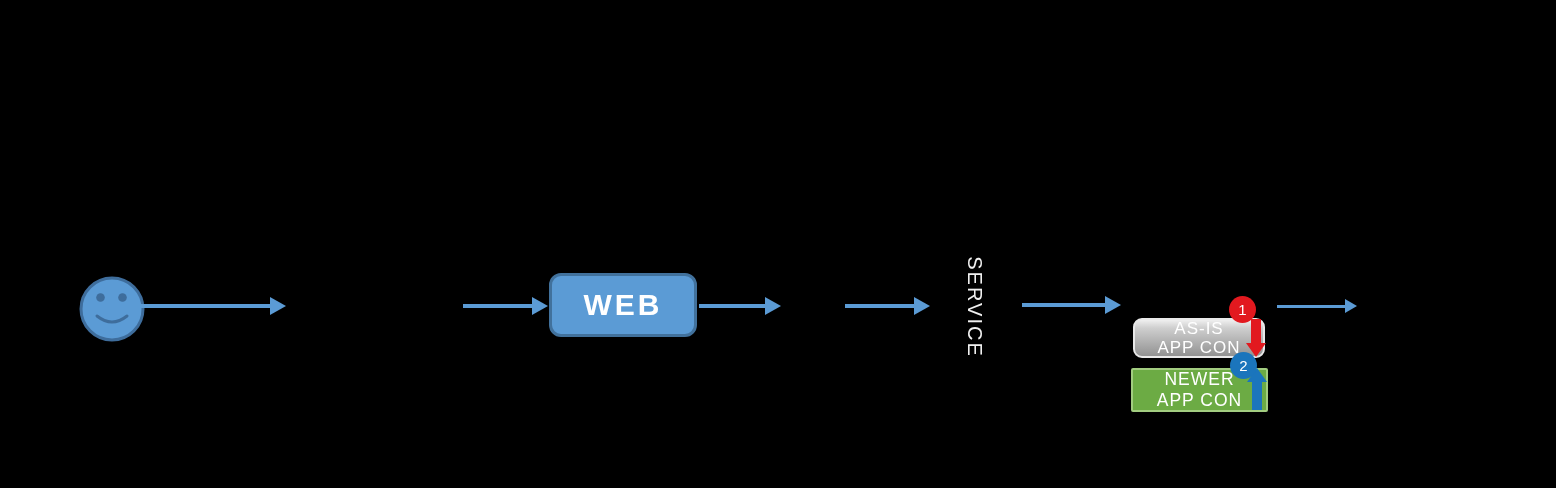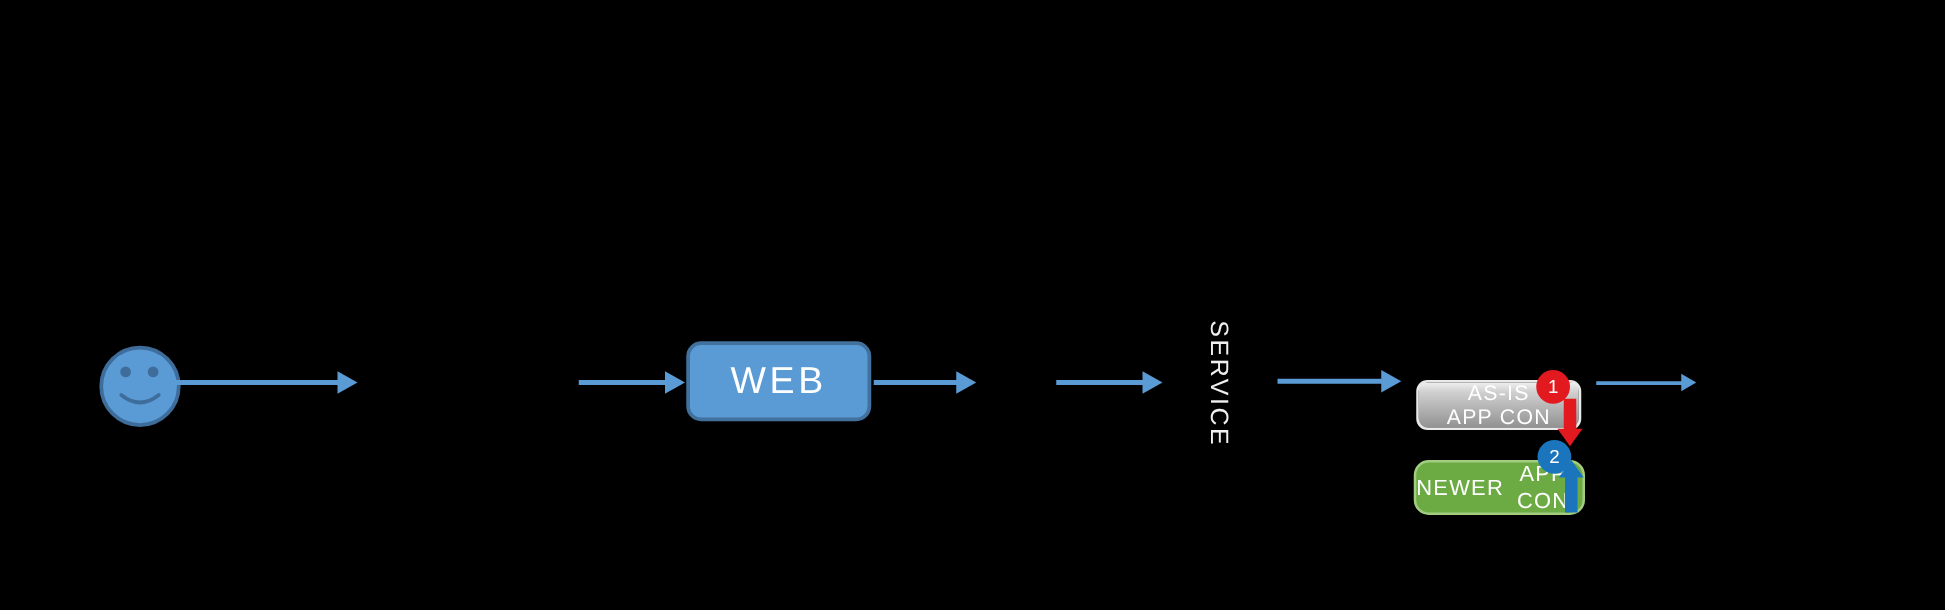--- a/index.html
+++ b/index.html
@@ -30,22 +30,22 @@
     display:flex;flex-direction:column;align-items:center;justify-content:center;
     color:var(--text-white,#fff);
     font-size:17px;line-height:19px;letter-spacing:1px;
     box-sizing:border-box;text-align:center;
   }
   
   .node-green{
     position:absolute;
     background:var(--green,#6cab44);
     border:2px solid var(--green-border,#a2cd80);
-    border-radius:12px;
-    display:flex;flex-direction:row;align-items:center;justify-content:center;
+    border-radius:2px;
+    display:flex;flex-direction:column;align-items:center;justify-content:center;
     color:var(--text-white,#fff);
     font-size:17.5px;line-height:21px;letter-spacing:1px;
     box-sizing:border-box;text-align:center;
   }
   
   .harrow{position:absolute;height:18px;}
   .harrow .shaft{position:absolute;left:0;right:15px;top:7px;height:4px;background:var(--arrow-blue,#5b9bd5);}
   .harrow .head{position:absolute;right:0;top:0;width:0;height:0;
     border-top:9px solid transparent;border-bottom:9px solid transparent;
     border-left:16px solid var(--arrow-blue,#5b9bd5);}
@@ -110,27 +110,27 @@
   </div>
   <div class="harrow" style="left:1022px;top:296px;width:99px;">
     <div class="shaft"></div>
     <div class="head"></div>
   </div>
   <div class="harrow thin" style="left:1277px;top:299px;width:80px;">
     <div class="shaft"></div>
     <div class="head"></div>
   </div>
 
-  <div class="node-blue" style="left:549px;top:273px;width:148px;height:64px;">
+  <div class="node-blue" style="left:549px;top:273px;width:148px;height:64px;font-weight:bold;">
     <span>WEB</span>
   </div>
 
   <div class="vlabel">SERVICE</div>
 
-  <div class="node-gray" style="left:1133px;top:304px;width:132px;height:40px;">
+  <div class="node-gray" style="left:1133px;top:318px;width:132px;height:40px;">
     <div>AS-IS</div>
     <div>APP CON</div>
   </div>
 
   <div class="node-green" style="left:1131px;top:368px;width:137px;height:44px;">
     <div>NEWER</div>
     <div>APP CON</div>
   </div>
 
   <div class="varrow down step-red" style="left:1246px;top:319px;height:38px;">

